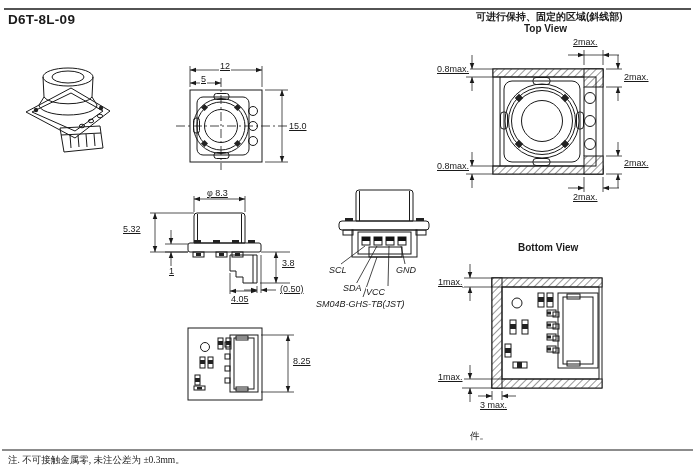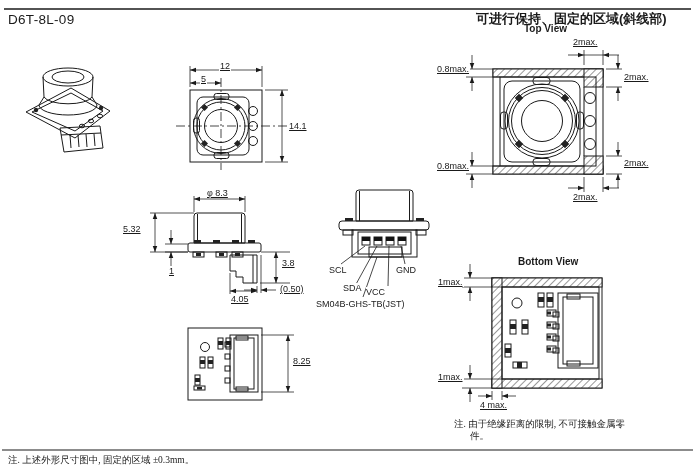--- a/index.html
+++ b/index.html
@@ -1,24 +1,24 @@
 <!DOCTYPE html>
 <html><head>
 <meta charset="utf-8">
 <style>
   html,body{margin:0;padding:0;background:#fff;}
   #page{position:relative;width:695px;height:473px;background:#fff;overflow:hidden;
         font-family:"Liberation Sans",sans-serif;color:#1a1a1a;}
   #art{position:absolute;left:0;top:0;}
   .lbl{position:absolute;white-space:nowrap;color:#1a1a1a;}
-  .title{font-size:13.5px;font-weight:normal;letter-spacing:.3px;}
+  .title{font-size:13.5px;font-weight:bold;letter-spacing:.3px;}
   .viewlabel{font-size:10px;font-weight:bold;}
-  .regionnote{font-size:13px;font-weight:bold;}
+  .regionnote{font-size:10px;font-weight:bold;}
   .dim{font-size:9px;background:#fff;padding:0 1px;line-height:10px;text-decoration:underline;}
-  .pin{font-size:9px;background:#fff;line-height:10px;}
+  .pin{font-size:9px;background:#fff;line-height:10px;font-style:italic;}
   .note{font-size:9.5px;font-family:"Liberation Serif",serif;line-height:12px;}
 </style>
 </head>
 <body>
 
 <div id="page">
 
 <svg id="art" width="695" height="473" viewBox="0 0 695 473">
   <defs>
     <pattern id="hatch" width="5" height="5" patternUnits="userSpaceOnUse" patternTransform="rotate(45)">
@@ -300,39 +300,38 @@
 <span class="lbl viewlabel" style="left:524px;top:23px">Top View</span>
 <span class="lbl dim" style="left:572px;top:37px">2max.</span>
 <span class="lbl dim" style="left:436px;top:64px">0.8max.</span>
 <span class="lbl dim" style="left:623px;top:72px">2max.</span>
 <span class="lbl dim" style="left:436px;top:161px">0.8max.</span>
 <span class="lbl dim" style="left:623px;top:158px">2max.</span>
 <span class="lbl dim" style="left:572px;top:192px">2max.</span>
 
 <span class="lbl dim" style="left:219px;top:61px">12</span>
 <span class="lbl dim" style="left:200px;top:74px">5</span>
-<span class="lbl dim" style="left:288px;top:121px">14.1</span>
+<span class="lbl dim" style="left:288px;top:121px">15.0</span>
 
 <span class="lbl dim" style="left:206px;top:188px">φ 8.3</span>
 <span class="lbl dim" style="left:122px;top:224px">5.32</span>
 <span class="lbl dim" style="left:168px;top:266px">1</span>
 <span class="lbl dim" style="left:281px;top:258px">3.8</span>
 <span class="lbl dim" style="left:279px;top:284px">(0.50)</span>
 <span class="lbl dim" style="left:230px;top:294px">4.05</span>
 
 <span class="lbl pin" style="left:329px;top:265px">SCL</span>
 <span class="lbl pin" style="left:343px;top:283px">SDA</span>
 <span class="lbl pin" style="left:366px;top:287px">VCC</span>
 <span class="lbl pin" style="left:396px;top:265px">GND</span>
 <span class="lbl pin" style="left:316px;top:299px">SM04B-GHS-TB(JST)</span>
 
 <span class="lbl dim" style="left:292px;top:356px">8.25</span>
 
-<span class="lbl viewlabel" style="left:518px;top:256px">Bottom View</span>
+<span class="lbl viewlabel" style="left:518px;top:242px">Bottom View</span>
 <span class="lbl dim" style="left:437px;top:277px">1max.</span>
 <span class="lbl dim" style="left:437px;top:372px">1max.</span>
-<span class="lbl dim" style="left:479px;top:400px">4 max.</span>
-
-<span class="lbl note" style="left:454px;top:418px">注. 由于绝缘距离的限制, 不可接触金属零</span>
+<span class="lbl dim" style="left:479px;top:400px">3 max.</span>
+
 <span class="lbl note" style="left:470px;top:430px">件。</span>
-<span class="lbl note" style="left:8px;top:454px">注. 上述外形尺寸图中, 固定的区域 ±0.3mm。</span>
+<span class="lbl note" style="left:8px;top:454px">注. 不可接触金属零, 未注公差为 ±0.3mm。</span>
 
 </div>
 
 </body></html>

